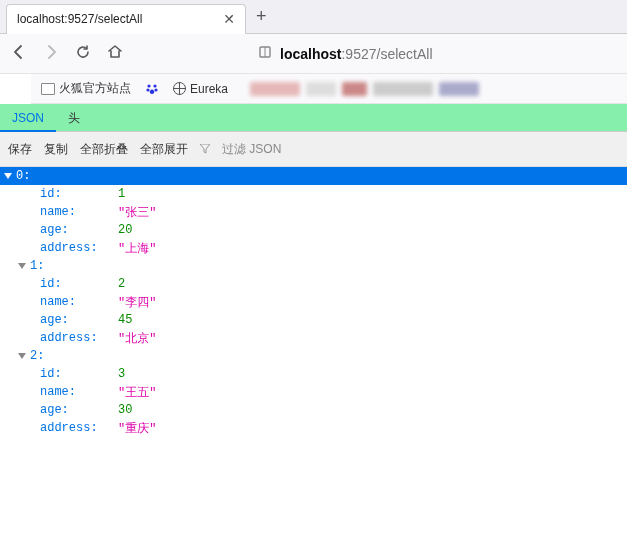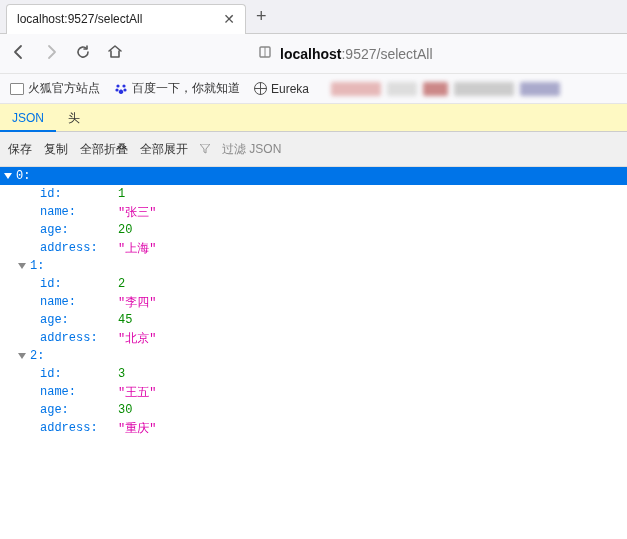--- a/index.html
+++ b/index.html
@@ -12,32 +12,32 @@
   .new-tab { font-size: 18px; color: #555; padding: 0 10px; cursor: pointer; }
   
   .nav-bar { display: flex; align-items: center; height: 40px; padding: 0 10px; gap: 14px; background: #f9f9fb; border-bottom: 1px solid #e5e5e5; }
   .nav-icon { color: #5a5a5a; font-size: 16px; cursor: pointer; width: 18px; text-align: center; }
   .nav-icon.disabled { color: #bbb; }
   .url-area { display: flex; align-items: center; gap: 8px; margin-left: 120px; }
   .url-text { font-size: 14px; }
   .url-host { color: #0c0c0d; }
   .url-path { color: #777; }
   
-  .bookmarks-bar { display: flex; align-items: center; height: 30px; padding: 0 10px; gap: 14px; background: #f9f9fb; border-bottom: 1px solid #e5e5e5; }
+  .bookmarks-bar { display: flex; align-items: center; height: 30px; padding: 0 10px; gap: 14px; background: #f9f9fb; border-bottom: 1px solid #e5e5e5; margin-left: 31px; }
   .bookmark { display: flex; align-items: center; gap: 4px; font-size: 12px; color: #333; cursor: pointer; }
   .bm-icon { width: 14px; height: 12px; display: inline-block; }
   .folder { border: 1px solid #888; border-radius: 1px; background: #fff; }
   .baidu-icon { width: 14px; height: 14px; display: inline-block; }
   .globe { width: 13px; height: 13px; border: 1px solid #555; border-radius: 50%; display: inline-block; position: relative; }
   .globe::before { content: ""; position: absolute; left: 5px; top: -1px; width: 1px; height: 13px; background: #555; }
   .globe::after { content: ""; position: absolute; top: 5px; left: -1px; height: 1px; width: 13px; background: #555; }
   .blurred { display: flex; gap: 6px; margin-left: 8px; }
   .blur-box { height: 14px; border-radius: 2px; filter: blur(2px); }
   
-  .view-tabs { display: flex; align-items: center; height: 28px; background: #fef9c3; border-bottom: 1px solid #ccc; }
+  .view-tabs { display: flex; align-items: center; height: 28px; background: #86efac; border-bottom: 1px solid #ccc; }
   .view-tab { padding: 0 12px; height: 28px; line-height: 28px; font-size: 12px; color: #333; cursor: pointer; }
   .view-tab.active { color: #0073e6; border-bottom: 2px solid #0073e6; height: 28px; }
   
   .toolbar { display: flex; align-items: center; height: 26px; background: #f0f0f0; border-bottom: 1px solid #ddd; padding: 17px 8px; gap: 12px; font-size: 12px; color: #333; }
   .tool-btn { cursor: pointer; }
   .filter { display: flex; align-items: center; gap: 12px; color: #888; }
   .funnel { width: 10px; height: 10px; }
   
   .json-viewer { font-family: Consolas, "Courier New", monospace; font-size: 12px; background: #fff; }
   .row { display: flex; align-items: center; height: 18px; padding-left: 4px; }
@@ -107,21 +107,20 @@
   <div class="bookmark">
     <span class="baidu-icon">
       <svg width="14" height="14" viewBox="0 0 14 14">
           <circle cx="4" cy="4" r="1.6" fill="#2932e1"></circle>
           <circle cx="10" cy="4" r="1.6" fill="#2932e1"></circle>
           <circle cx="3" cy="8" r="1.6" fill="#2932e1"></circle>
           <circle cx="11" cy="8" r="1.6" fill="#2932e1"></circle>
           <path d="M5 9c1-2 3-2 4 0 1 2-1 3-2 3s-3-1-2-3z" fill="#2932e1"></path>
         </svg>
     </span>
-    <span>百度一下，你就知道</span>
   </div>
   <div class="bookmark">
     <span class="globe"></span>
     <span>Eureka</span>
   </div>
   <div class="blurred">
     <div class="blur-box" style="width:50px;background:#e6b8b8;"></div>
     <div class="blur-box" style="width:30px;background:#ddd;"></div>
     <div class="blur-box" style="width:25px;background:#c88;"></div>
     <div class="blur-box" style="width:60px;background:#ccc;"></div>

